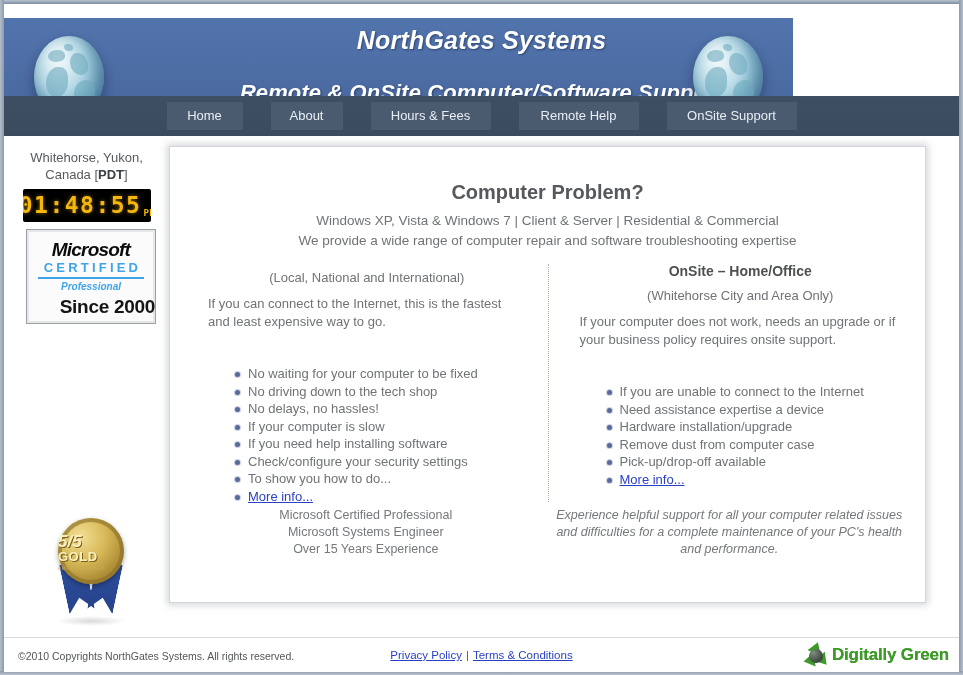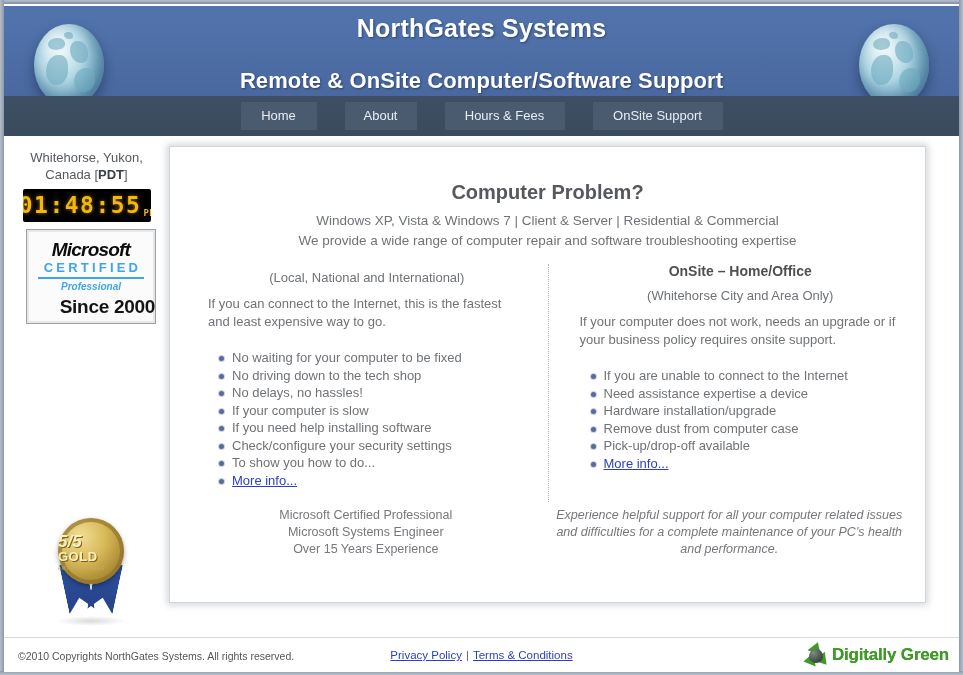--- a/index.html
+++ b/index.html
@@ -37,25 +37,26 @@
     background: linear-gradient(to left, #b5bfcb, #8c99aa);
   }
   .frame-edge-bottom {
     position: absolute; left: 0; bottom: 0; width: 963px; height: 4px;
     background: linear-gradient(to top, #b9c3cf, #8c99aa);
   }
 
   
   #header {
     position: absolute;
-    left: 4px; top: 6px;
-    width: 955px;
+    left: 4px; top: 18px;
+    width: 789px;
     height: 92px;
     background: linear-gradient(to bottom, #5274ad 0%, #4d6da5 55%, #49689f 100%);
     overflow: hidden;
+    font-style: italic;
   }
   .title-wrap {
     position: absolute;
     left: 0; top: 0;
     width: 955px;
     text-align: center;
   }
   .site-title {
     margin: 0;
     padding-top: 8px;
@@ -355,21 +356,21 @@
     line-height: 17px;
   }
   .col-para {
     margin: 0;
     padding-top: 9px;
     font-size: 13px;
     color: #6f7377;
     line-height: 18px;
   }
   ul.bullets {
-    margin: 0;
+    margin: 16px;
     padding: 18px 0 0 24px;
     list-style: none;
   }
   ul.bullets li {
     position: relative;
     font-size: 13px;
     color: #6f7377;
     line-height: 17.5px;
     padding-left: 0;
   }
@@ -513,20 +514,21 @@
       </div>
 
     </div>
   </div>
 
   <div id="navbar">
     <div class="nav-inner">
       <div class="nav-btn nav-w1">Home</div>
       <div class="nav-btn nav-w2">About</div>
       <div class="nav-btn nav-w3">Hours &amp; Fees</div>
+      <div class="nav-btn nav-w4">Remote Help</div>
       <div class="nav-btn nav-w5">OnSite Support</div>
     </div>
   </div>
 
   <div id="content-region">
 
     <div id="sidebar">
 
       <p class="loc-text">
         <span>Whitehorse, Yukon,</span><br>

